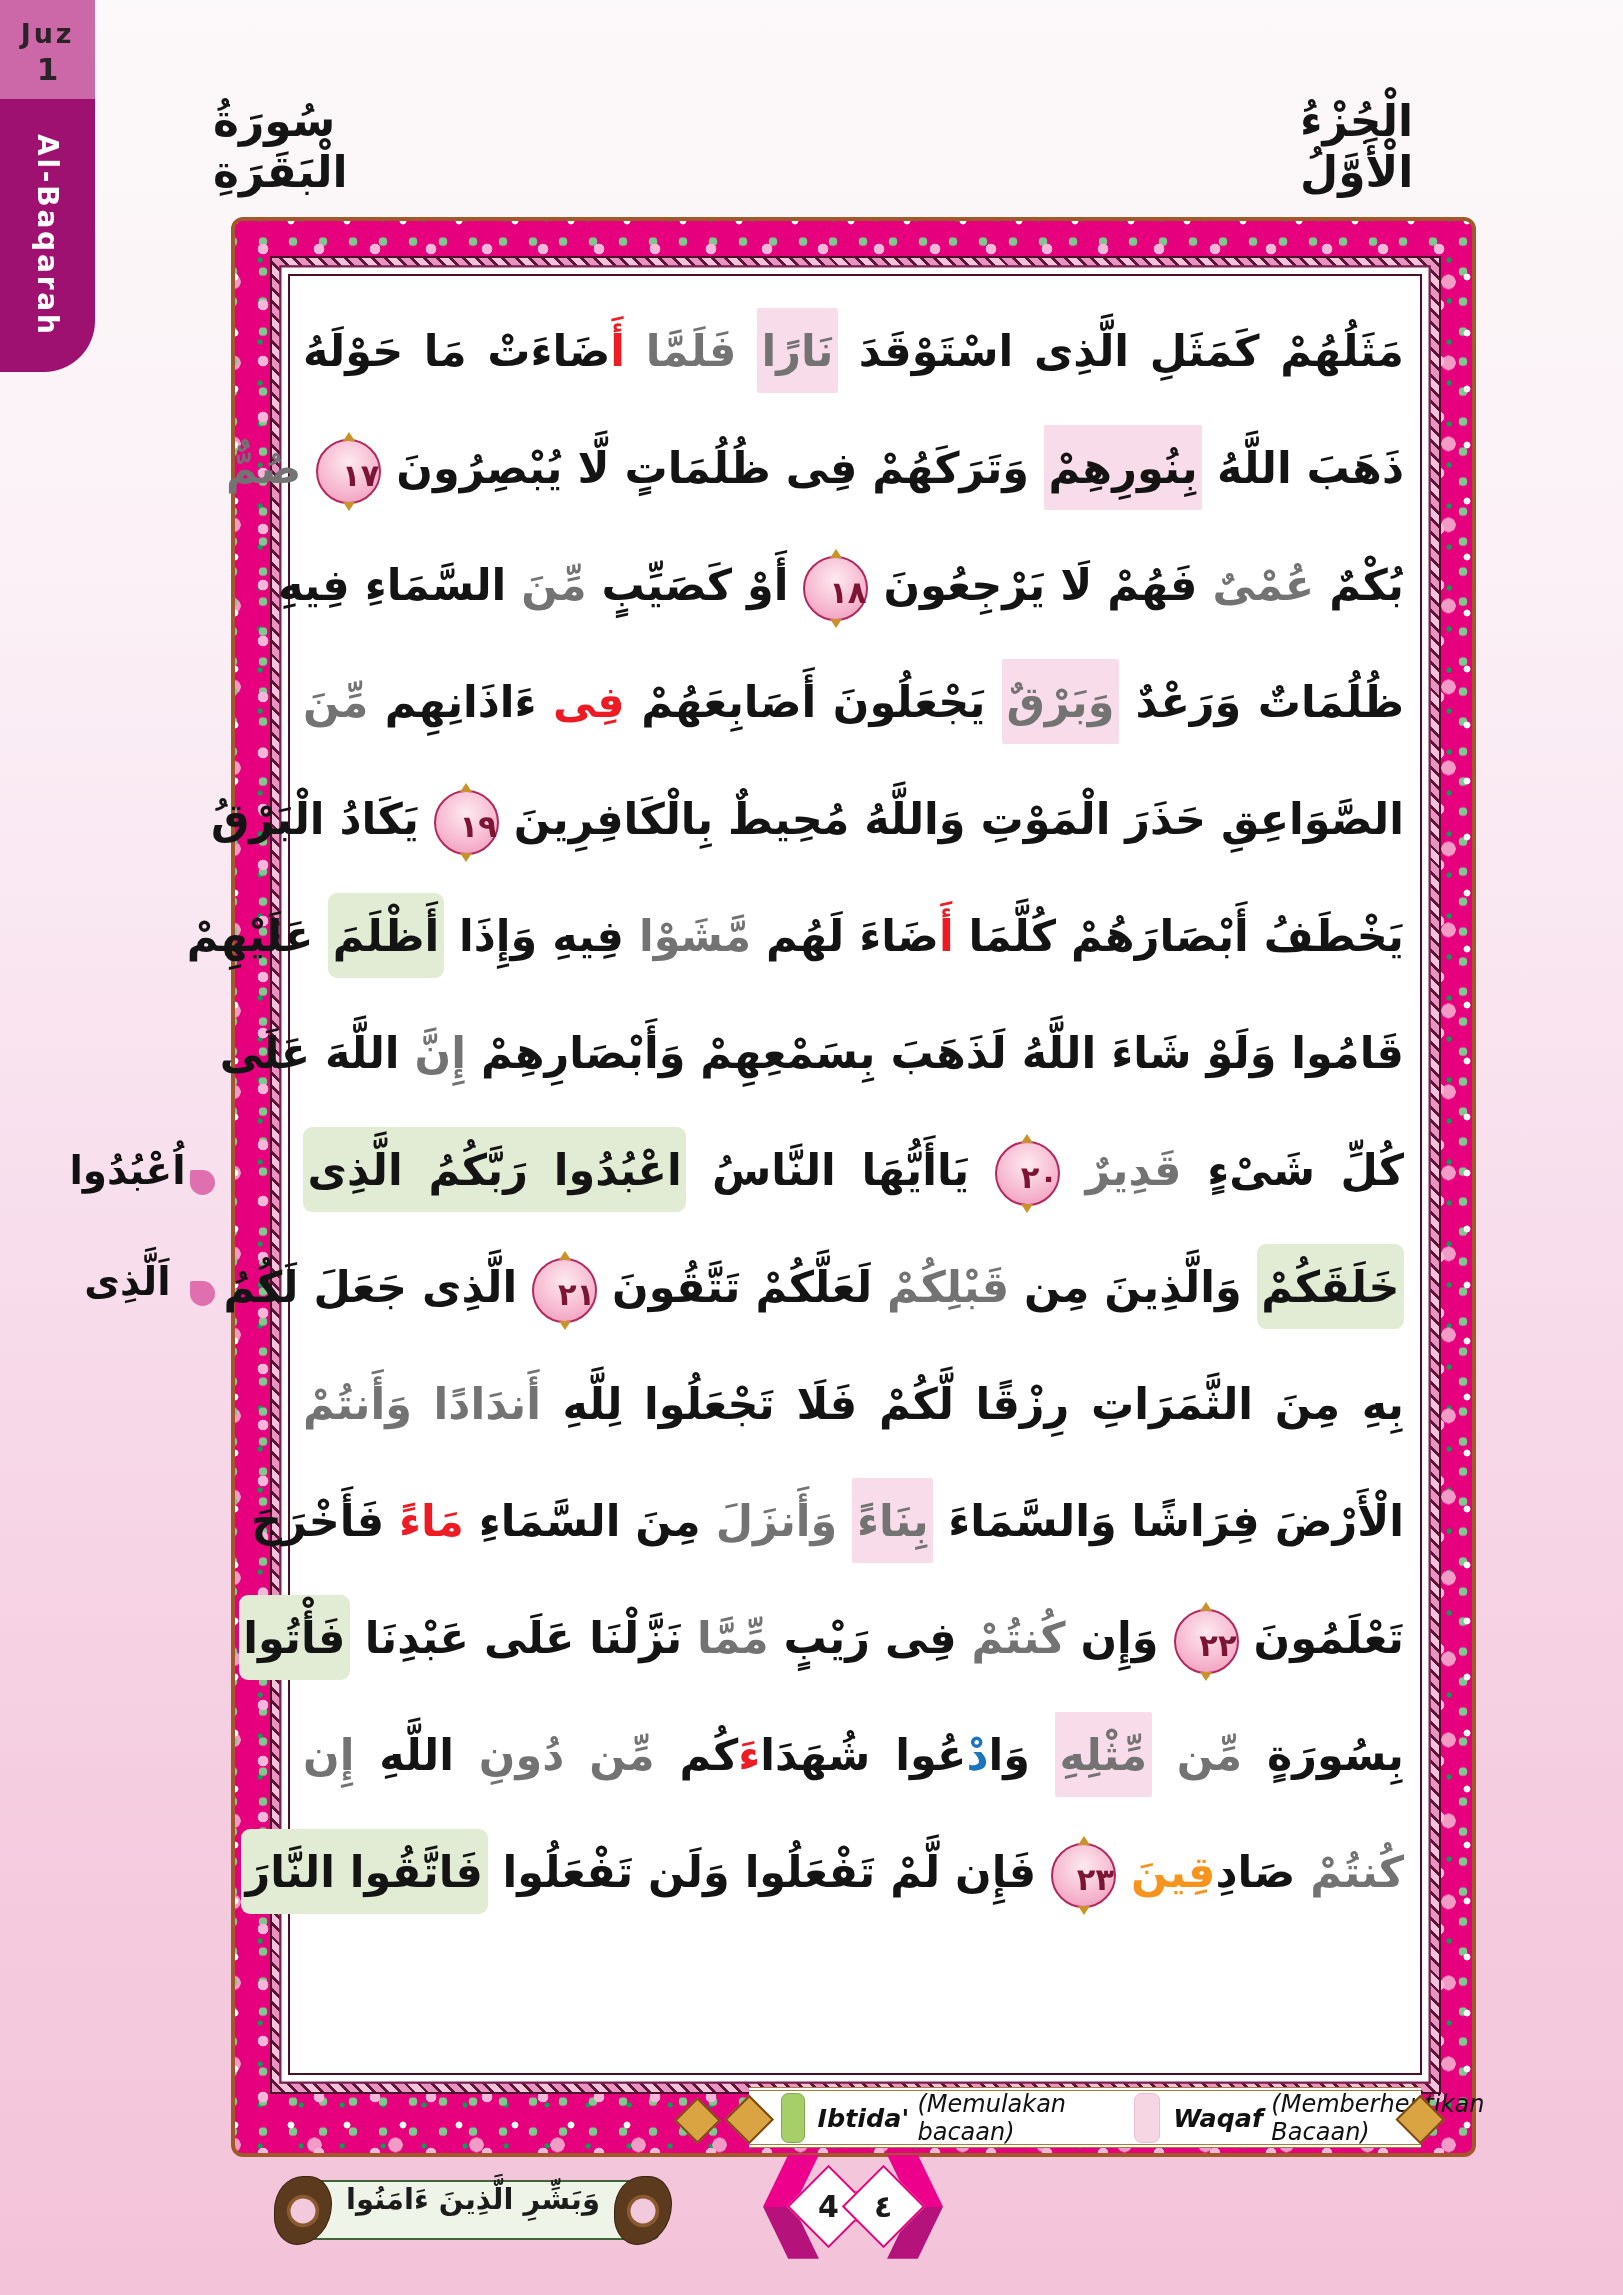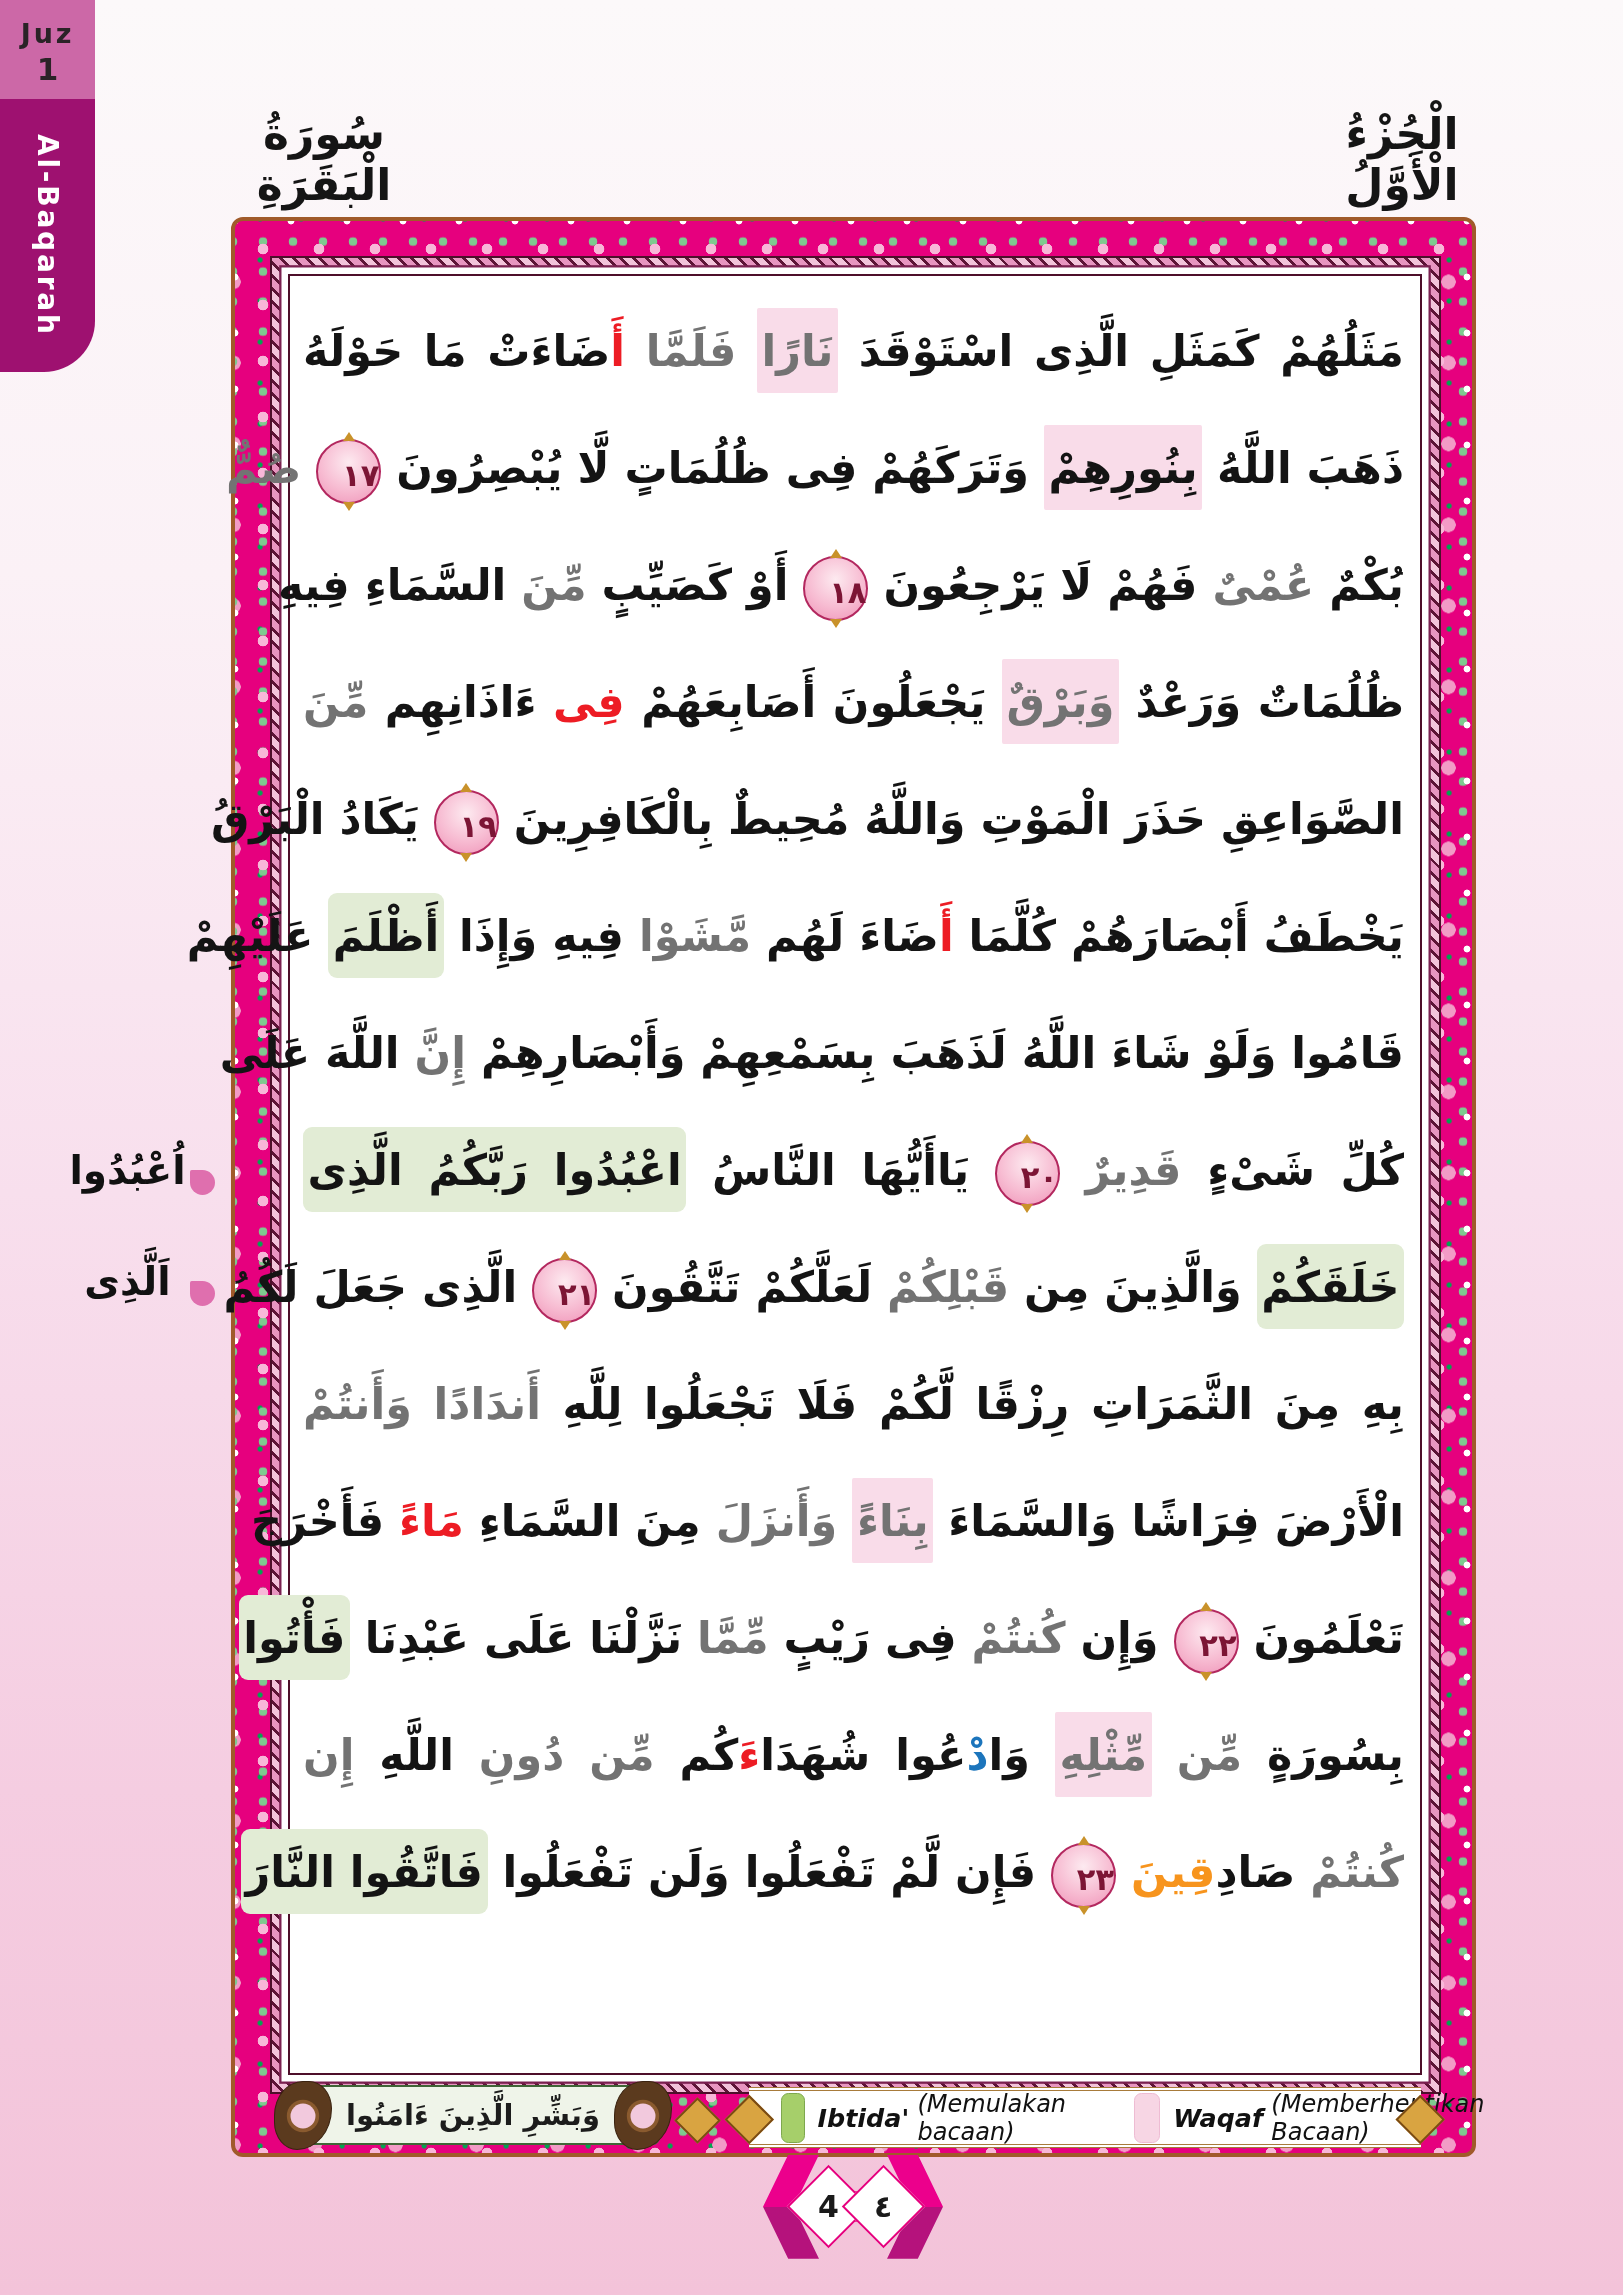--- a/index.html
+++ b/index.html
@@ -10,21 +10,21 @@
   
   .tab-juz{position:absolute;left:0;top:0;width:95px;height:99px;background:#cc68a7;
     color:#2b2327;text-align:center;}
   .tab-juz .w{display:block;margin-top:17.6px;font-size:27px;font-weight:bold;letter-spacing:2.8px;}
   .tab-juz .n{display:block;margin-top:2.8px;font-size:31px;font-weight:bold;}
   .tab-surah{position:absolute;left:0;top:99px;width:95px;height:273px;background:#9e1170;
     border-radius:0 0 51px 0;display:flex;align-items:center;justify-content:center;}
   .tab-surah span{writing-mode:vertical-rl;color:#ffffff;font-weight:bold;font-size:28px;letter-spacing:2.8px;}
 
   
-  .hdr{position:absolute;top:108px;font-size:44px;font-weight:bold;color:#151515;direction:rtl;text-align:center;}
+  .hdr{position:absolute;top:95px;font-size:44px;font-weight:bold;color:#151515;direction:rtl;text-align:left;}
   .hdr-surah{left:213px;width:222px;}
   .hdr-juz{left:1300px;width:204px;}
 
   
   .mnote{position:absolute;width:125px;text-align:center;direction:rtl;font-size:39px;font-weight:bold;color:#111;}
   .mnote1{left:65px;top:1148px;}
   .mnote2{left:65px;top:1259px;}
   .mbullet{position:absolute;width:25px;height:25px;background:#df6fae;border-radius:8% 60% 60% 60%;}
   .mbullet1{left:190px;top:1170px;}
   .mbullet2{left:190px;top:1281px;}
@@ -57,22 +57,22 @@
   .medallion{display:inline-block;width:61px;height:61px;border-radius:50%;vertical-align:middle;
     background:radial-gradient(circle at 50% 35%,#fdeaf0 0%,#f7bcd2 55%,#ef93b7 100%);
     border:2.8px solid #b3285f;position:relative;line-height:61px;text-align:center;}
   .medallion .mnum{font-size:30.5px;font-weight:bold;color:#7c1535;line-height:61px;}
   .medallion::before,.medallion::after{content:"";position:absolute;left:50%;transform:translateX(-50%);
     border:6px solid transparent;}
   .medallion::before{top:-15px;border-bottom:9.3px solid #c9922a;}
   .medallion::after{bottom:-15px;border-top:9.3px solid #c9922a;}
 
   
-  .cartouche{position:absolute;left:55px;top:1868px;width:370px;height:56px;background:#eff4e9;
-    border:2.8px solid #3f6637;border-radius:7.4px;display:flex;align-items:center;justify-content:center;}
+  .cartouche{position:absolute;left:55px;top:1963px;width:370px;height:56px;background:#eff4e9;
+    border:2.8px solid #3f6637;border-radius:7.4px;display:flex;justify-content:center;}
   .cartouche .txt{direction:rtl;font-size:29px;font-weight:bold;color:#1c1c1c;}
   .cart-end{position:absolute;top:-5.6px;width:56px;height:67px;background:#5b3a1e;border-radius:50% 40% 60% 40%;
     border:1.9px solid #3a2310;}
   .cart-end.l{left:-14px;}
   .cart-end.r{right:-14px;}
   .cart-end::after{content:"";position:absolute;left:50%;top:50%;transform:translate(-50%,-50%);
     width:25px;height:25px;border-radius:50%;background:#f2c9dd;box-shadow:0 0 0 3.7px #8a5a2e;}
   .band-gem{position:absolute;left:450px;top:1887px;width:29px;height:29px;background:#d9a441;
     border:2.3px solid #7a4b14;transform:rotate(45deg);}
   .legend{position:absolute;left:518px;top:1870px;width:672px;height:61px;background:#ffffff;

